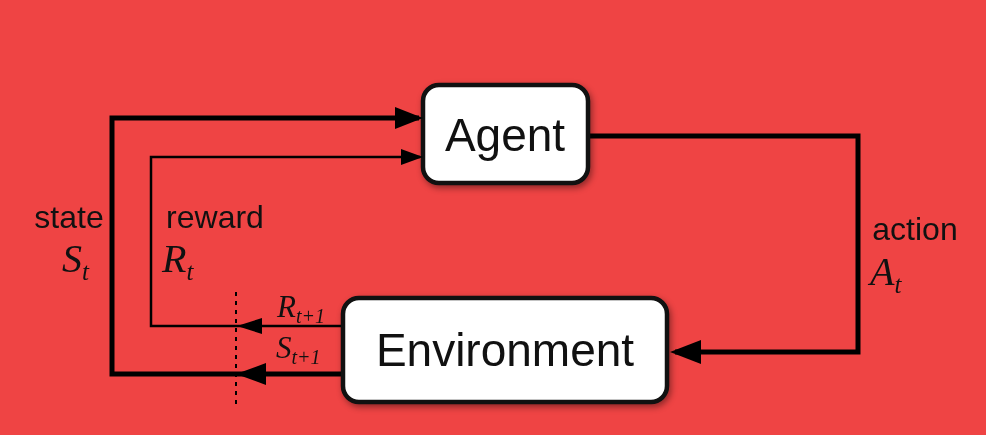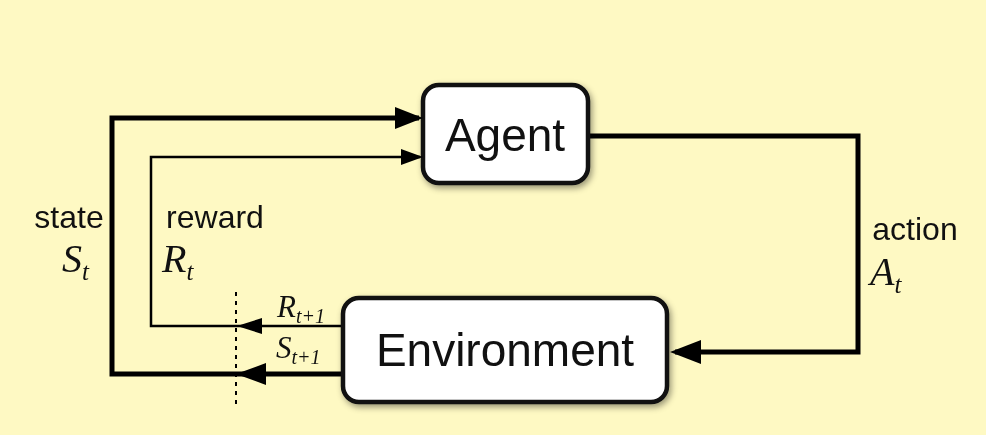--- a/index.html
+++ b/index.html
@@ -4,21 +4,21 @@
 <style>
   html, body {
     margin: 0;
     padding: 0;
     background: #ffffff;
   }
   .canvas {
     position: relative;
     width: 986px;
     height: 435px;
-    background: #fef9c3;
+    background: #ef4444;
     overflow: hidden;
   }
   svg { display: block; }
 
   .flow-thick {
     fill: none;
     stroke: #000000;
     stroke-width: 5;
     stroke-linejoin: miter;
   }

